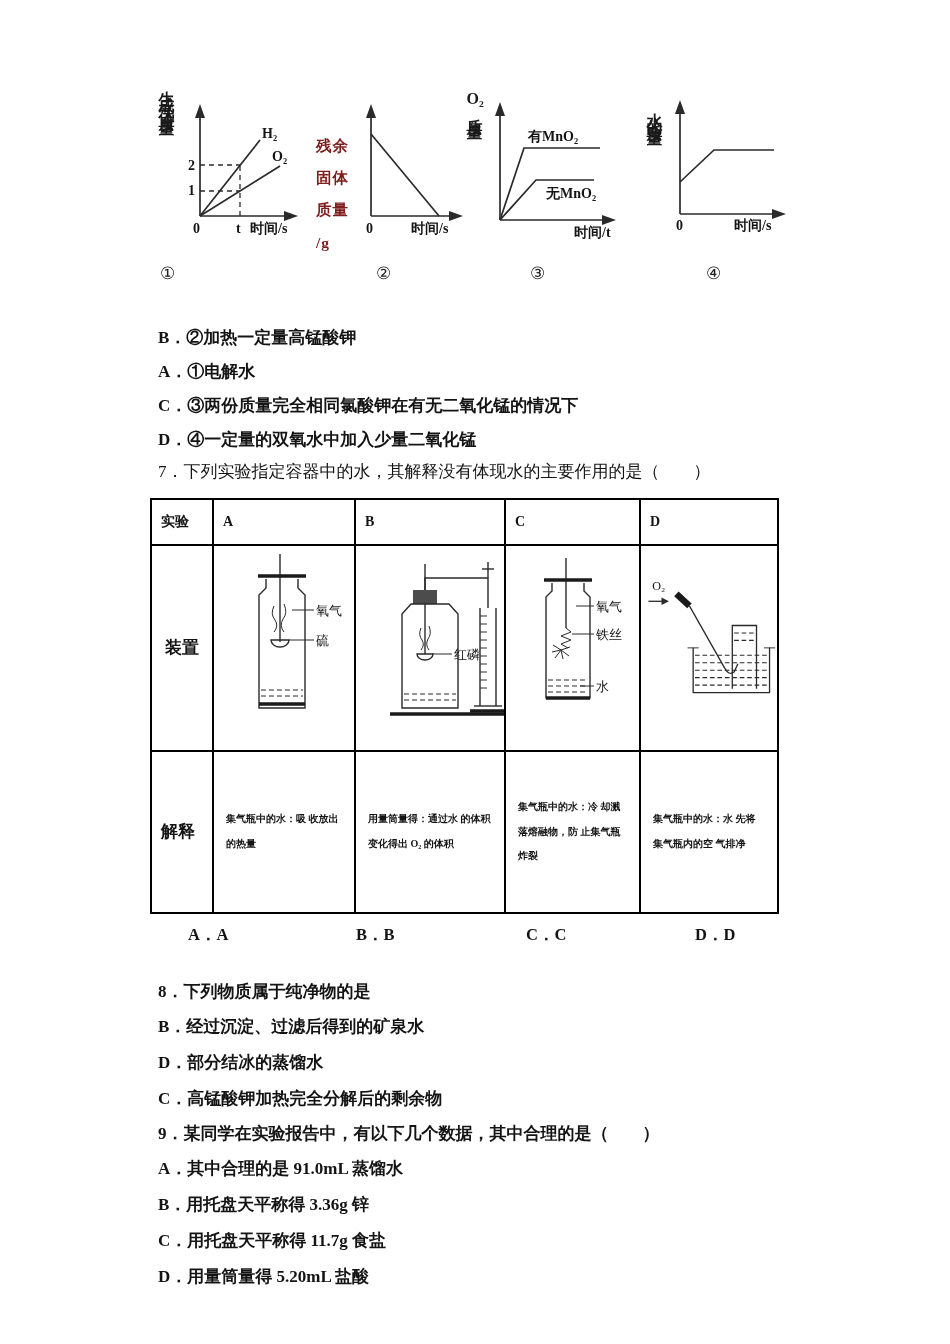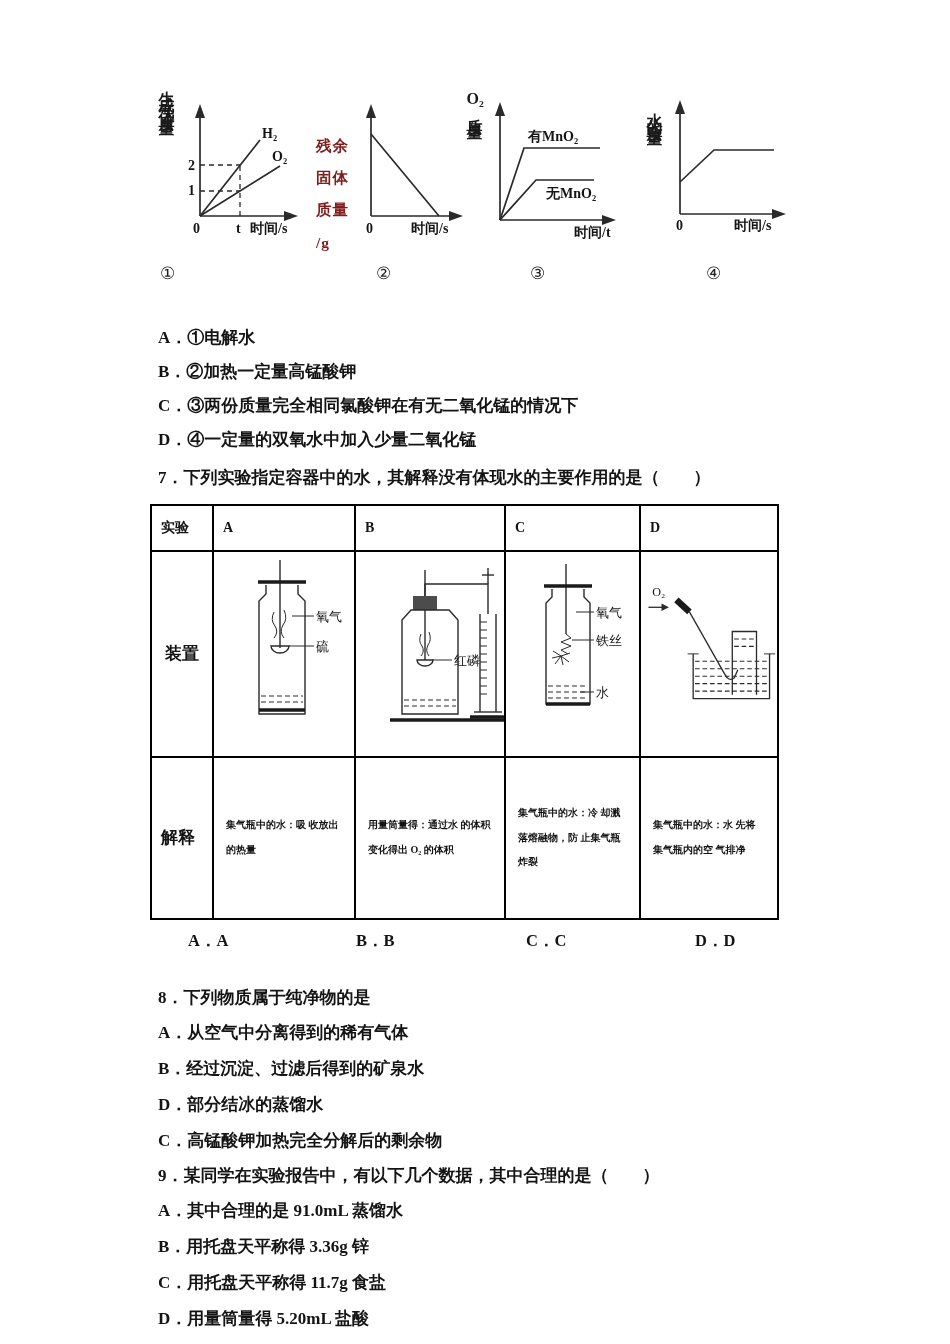--- a/index.html
+++ b/index.html
@@ -26,21 +26,21 @@
   .ah{fill:#2a2a2a;stroke:none;}
   .stxt{font-family:"Liberation Serif","DejaVu Serif",serif;font-size:14px;font-weight:bold;fill:#141414;}
   .numrow{position:relative;height:30px;margin-top:4px;font-size:17px;color:#222;}
   .numrow span{position:absolute;top:0;}
   .cn1{left:2px;} .cn2{left:218px;} .cn3{left:372px;} .cn4{left:548px;}
   
   .optline{font-weight:bold;font-size:17px;line-height:34px;white-space:nowrap;}
   .stem{font-weight:normal;font-size:17px;line-height:30px;white-space:nowrap;}
   .stem-b{font-weight:bold;font-size:17px;line-height:34px;white-space:nowrap;}
   .q6block{margin-top:28px;}
-  .q7stem{margin-top:6px;font-weight:bold;}
+  .q7stem{}
   
   table.exp{border-collapse:collapse;margin-top:11px;margin-left:-8px;table-layout:fixed;}
   table.exp td{border:2px solid #000;vertical-align:middle;}
   .c0{width:62px;} .c1{width:142px;} .c2{width:148px;} .c3{width:135px;} .c4{width:138px;}
   .hrow td{height:42px;font-weight:bold;font-size:14px;padding-left:9px;}
   .arow td{height:204px;text-align:center;padding:0;}
   .erow td{height:152px;}
   .rowlab{font-weight:bold;font-size:17px;text-align:left;padding-left:9px;}
   .exptext{font-weight:bold;font-size:10px;line-height:2.45;padding:4px 12px;text-align:left;}
   .app{stroke:#2a2a2a;stroke-width:1.4;fill:none;}
@@ -130,22 +130,22 @@
   </div>
 
   <div class="numrow">
     <span class="cn1">①</span>
     <span class="cn2">②</span>
     <span class="cn3">③</span>
     <span class="cn4">④</span>
   </div>
 
   <div class="q6block">
+    <div class="optline">B．②加热一定量高锰酸钾</div>
     <div class="optline">A．①电解水</div>
-    <div class="optline">B．②加热一定量高锰酸钾</div>
     <div class="optline">C．③两份质量完全相同氯酸钾在有无二氧化锰的情况下</div>
     <div class="optline">D．④一定量的双氧水中加入少量二氧化锰</div>
   </div>
 
   <div class="stem q7stem">7．下列实验指定容器中的水，其解释没有体现水的主要作用的是（　　）</div>
 
   <table class="exp">
     <colgroup>
         <col class="c0">
         <col class="c1">
@@ -268,21 +268,20 @@
 
   <div class="ansrow">
     <span class="a1">A．A</span>
     <span class="a2">B．B</span>
     <span class="a3">C．C</span>
     <span class="a4">D．D</span>
   </div>
 
   <div class="stem-b q8stem">8．下列物质属于纯净物的是</div>
   <div>
-    <div class="optline36">A．从空气中分离得到的稀有气体</div>
     <div class="optline36">B．经过沉淀、过滤后得到的矿泉水</div>
     <div class="optline36">D．部分结冰的蒸馏水</div>
     <div class="optline36">C．高锰酸钾加热完全分解后的剩余物</div>
   </div>
 
   <div class="stem-b q9stem">9．某同学在实验报告中，有以下几个数据，其中合理的是（　　）</div>
   <div>
     <div class="optline36">A．其中合理的是 91.0mL 蒸馏水</div>
     <div class="optline36">B．用托盘天平称得 3.36g 锌</div>
     <div class="optline36">C．用托盘天平称得 11.7g 食盐</div>

